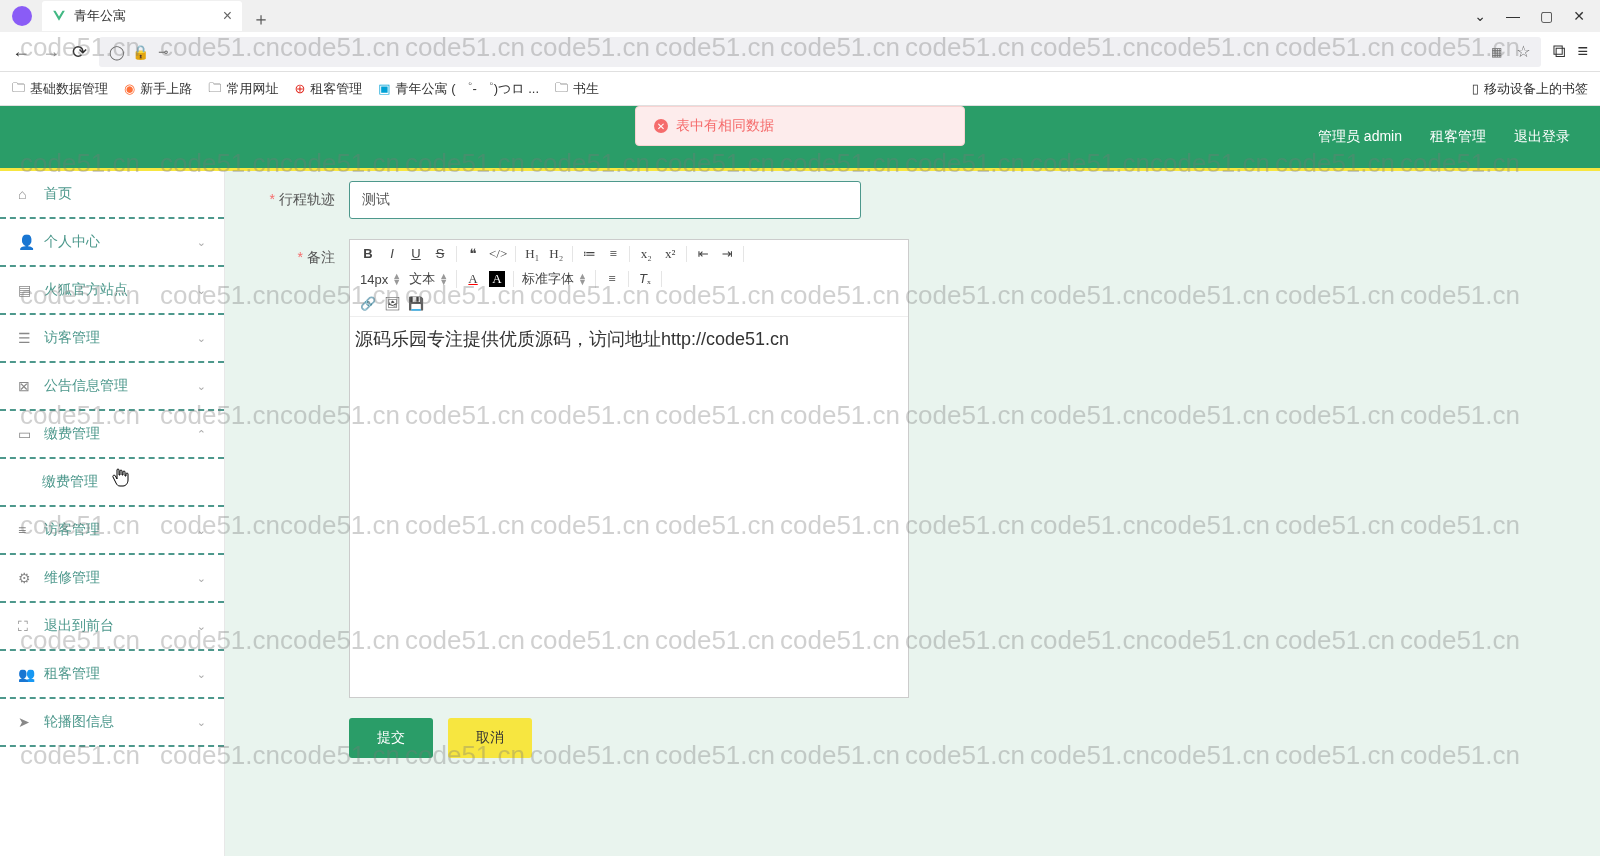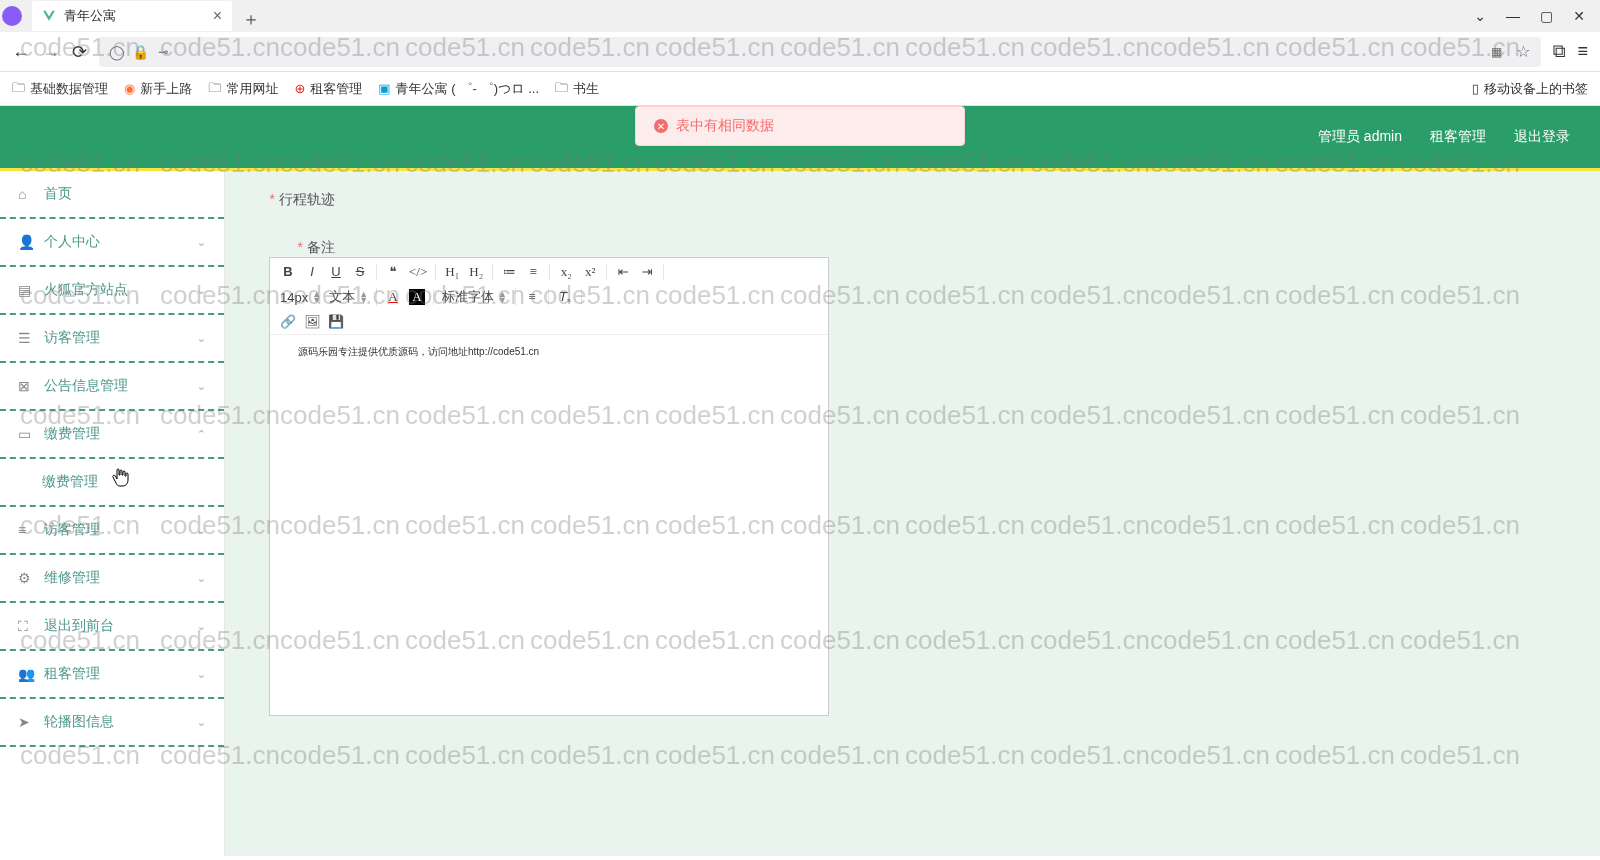--- a/index.html
+++ b/index.html
@@ -1,19 +1,19 @@
 <!DOCTYPE html>
 <html><head>
 <meta charset="utf-8">
 <style>
 * { margin: 0; padding: 0; box-sizing: border-box; font-family: "Microsoft YaHei", Arial, sans-serif; }
 body { width: 1600px; height: 860px; overflow: hidden; background: #fff; position: relative; }
 
 
-.browser-top { height: 32px; background: #f0f0f0; display: flex; align-items: center; padding-left: 2px; }
+.browser-top { height: 32px; background: #f0f0f0; display: flex; align-items: center; padding-left: 12px; }
 .top-icon { width: 20px; height: 20px; background: #8a5cf6; border-radius: 50%; margin-right: 10px; }
 .tab-bar { display: flex; align-items: flex-end; }
 .tab { height: 30px; width: 200px; background: #fff; border-radius: 3px 3px 0 0; display: flex; align-items: center; padding: 0 10px; font-size: 13px; color: #333; }
 .tab-favicon { width: 14px; height: 14px; margin-right: 8px; }
 .tab-favicon svg { width: 14px; height: 14px; }
 .tab-close { margin-left: auto; font-size: 16px; color: #666; }
 .new-tab { margin-left: 10px; color: #555; font-size: 18px; }
 .window-controls { margin-left: auto; display: flex; gap: 20px; padding-right: 15px; color: #333; }
 .window-controls span { font-size: 14px; }
 
@@ -41,34 +41,34 @@
 
 
 .layout { display: flex; height: calc(860px - 36px - 40px - 34px - 62px - 3px); }
 .sidebar { width: 225px; background: #fff; overflow-y: auto; border-right: 1px solid #e8e8e8; }
 .nav-item { height: 48px; display: flex; align-items: center; padding: 0 18px; font-size: 14px; color: #4d988c; gap: 10px; border-bottom: 2px dashed #4d988c; cursor: pointer; }
 .nav-item .chev { margin-left: auto; color: #aaa; font-size: 11px; }
 .nav-indent { padding-left: 42px; color: #4d988c; }
 .nav-icon { width: 16px; color: #888; }
 
 .content { flex: 1; background: #e9f4ee; padding: 10px 30px 20px; overflow-y: auto; }
-.form-row { display: flex; align-items: flex-start; margin-bottom: 20px; flex-direction: column; }
+.form-row { display: flex; align-items: flex-start; margin-bottom: 20px; }
 .form-label { width: 80px; text-align: right; font-size: 14px; color: #555; padding-top: 10px; }
 .form-label .req { color: #f56c6c; margin-right: 4px; }
 .form-control { margin-left: 14px; }
 .text-input { width: 512px; height: 38px; border: 1px solid #4d988c; border-radius: 3px; padding: 0 12px; font-size: 14px; color: #555; }
 
 .editor-wrap { width: 560px; border: 1px solid #ccc; background: #fff; }
 .toolbar { padding: 6px 10px 4px; border-bottom: 1px solid #eee; display: flex; flex-wrap: wrap; gap: 2px 8px; align-items: center; font-size: 13px; color: #444; }
 .tb-group { display: flex; gap: 8px; align-items: center; padding-right: 8px; border-right: 1px solid #e5e5e5; }
 .tb-group:last-child { border-right: none; }
 .tb-btn { cursor: pointer; min-width: 16px; text-align: center; font-family: Georgia, serif; }
 .tb-select { display: flex; align-items: center; gap: 4px; }
 .tb-arrows { font-size: 9px; line-height: 6px; color: #999; }
-.editor-body { min-height: 380px; padding: 10px 28px; font-size: 10px; color: #333; }
+.editor-body { min-height: 380px; padding: 10px 5px; font-size: 18px; color: #333; }
 
 .button-row { display: flex; gap: 15px; margin-left: 94px; }
 .btn { height: 40px; padding: 0 28px; font-size: 14px; border: none; border-radius: 3px; cursor: pointer; }
 .btn-primary { background: #2a9d68; color: #fff; }
 .btn-cancel { background: #f7e640; color: #333; }
 
 
 .watermark-layer { position: fixed; left: 0; top: 0; width: 1600px; height: 860px; pointer-events: none; z-index: 1000; }
 .wm { position: absolute; color: rgba(120,120,120,0.35); font-size: 26px; font-family: Arial, sans-serif; }
 .center-wm { position: absolute; left: 50%; top: 400px; transform: translateX(-50%); color: #e63232; font-size: 36px; font-weight: bold; font-family: "Microsoft YaHei", sans-serif; white-space: nowrap; letter-spacing: 2px; }
@@ -217,20 +217,23 @@
     <div class="nav-item">
         <span class="nav-icon">➤</span>
         <span>轮播图信息</span>
         <span class="chev">⌄</span>
       </div>
   </div>
 
   <div class="content">
     <div class="form-row">
       <div class="form-label"><span class="req">*</span><span>行程轨迹</span></div>
+      <div class="form-control">
+        <input class="text-input" value="测试" style="">
+      </div>
     </div>
 
     <div class="form-row">
       <div class="form-label"><span class="req">*</span><span>备注</span></div>
       <div class="form-control">
         <div class="editor-wrap">
           <div class="toolbar">
             <div class="tb-group">
               <span class="tb-btn"><b>B</b></span>
               <span class="tb-btn"><i>I</i></span>
@@ -291,20 +294,24 @@
               <span class="tb-btn">🔗</span>
               <span class="tb-btn">🖼</span>
               <span class="tb-btn">💾</span>
             </div>
           </div>
           <div class="editor-body">源码乐园专注提供优质源码，访问地址http://code51.cn</div>
         </div>
       </div>
     </div>
 
+    <div class="button-row">
+      <button class="btn btn-primary">提交</button>
+      <button class="btn btn-cancel">取消</button>
+    </div>
   </div>
 </div>
 
 <div class="watermark-layer">
 <span class="wm" style="left: 20px; top: 32px;">code51.cn</span>
     <span class="wm" style="left: 160px; top: 32px;">code51.cn</span>
     <span class="wm" style="left: 280px; top: 32px;">code51.cn</span>
     <span class="wm" style="left: 405px; top: 32px;">code51.cn</span>
     <span class="wm" style="left: 530px; top: 32px;">code51.cn</span>
     <span class="wm" style="left: 655px; top: 32px;">code51.cn</span>

